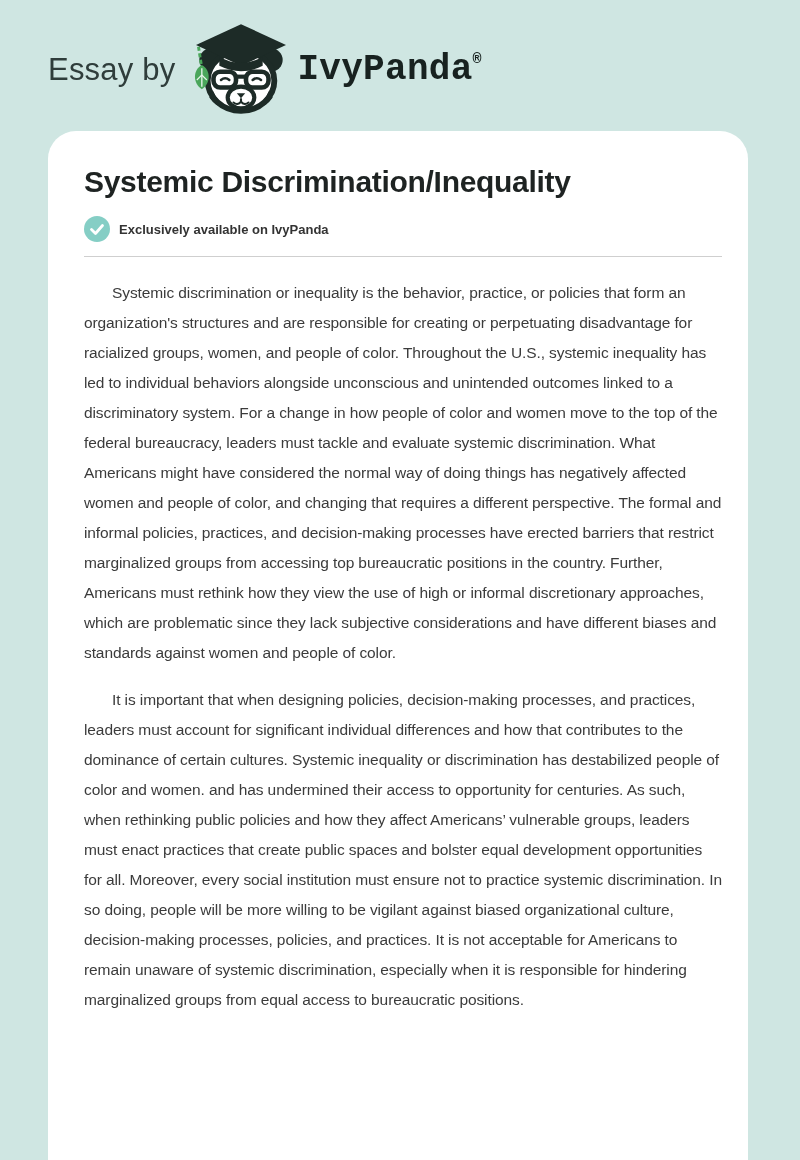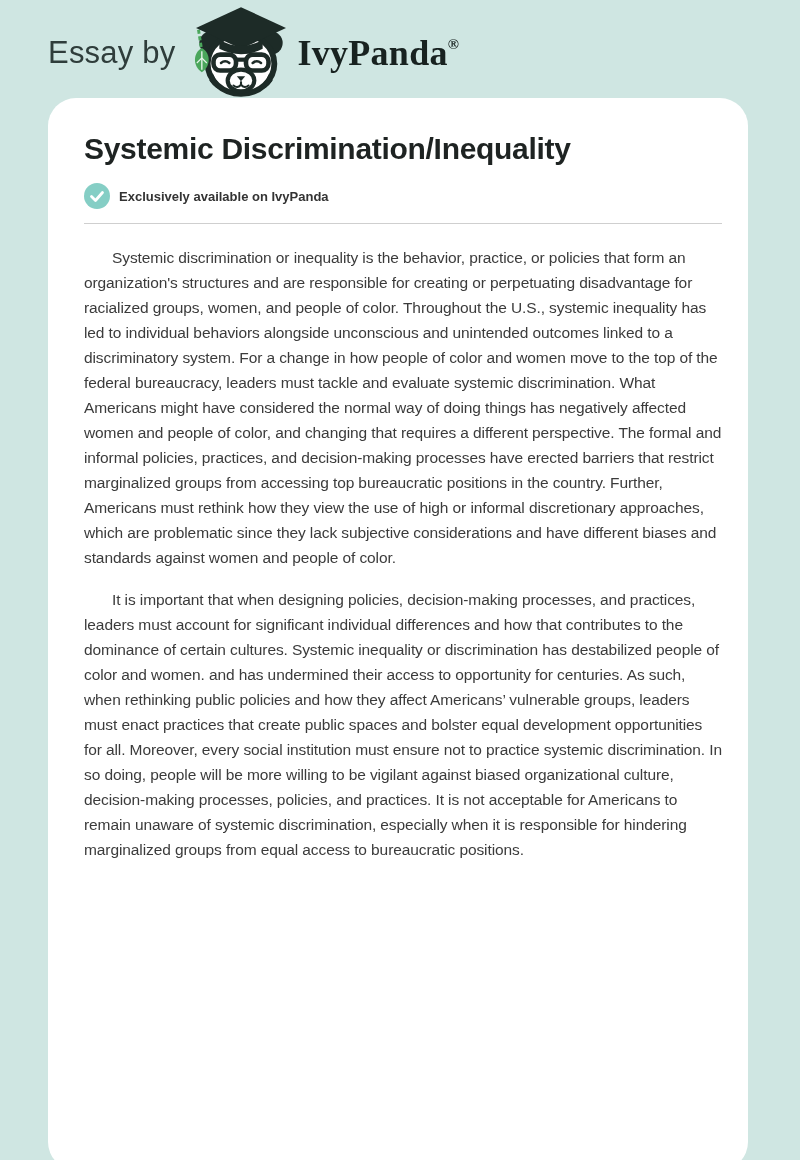--- a/index.html
+++ b/index.html
@@ -5,42 +5,42 @@
   * { margin: 0; padding: 0; box-sizing: border-box; }
   html, body { width: 800px; }
   body {
     width: 800px;
     height: 1160px;
     background: #cfe6e2;
     font-family: "Liberation Sans", sans-serif;
     overflow: hidden;
   }
   .header {
-    height: 98px;
+    height: 131px;
     display: flex;
     align-items: center;
     padding-left: 48px;
     padding-top: 8px;
   }
   .essay-by {
     font-size: 31px;
     color: #2f3d3b;
     letter-spacing: 0.2px;
     margin-right: 16px;
   }
   .logo-wrap {
     width: 100px;
     height: 94px;
     display: flex;
     align-items: center;
     justify-content: center;
     margin-right: 6px;
   }
   .brand {
-    font-family: Liberation Serif, serif;
+    font-family: Liberation Mono, monospace;
     font-weight: bold;
     font-size: 36px;
     color: #182220;
     letter-spacing: 0.3px;
   }
   .brand sup {
     font-size: 15px;
     vertical-align: 16px;
     font-weight: bold;
   }
@@ -76,21 +76,21 @@
     font-weight: bold;
     color: #333333;
   }
   .divider {
     border: none;
     border-top: 1px solid #cfcfcf;
     margin: 0 0 21px 0;
   }
   .body-text p {
     font-size: 15.5px;
-    line-height: 25px;
+    line-height: 30px;
     color: #3b3b3b;
     letter-spacing: -0.1px;
     text-indent: 28px;
     margin-bottom: 17px;
     max-width: 650px;
   }
 </style>
 </head>
 <body>
 

